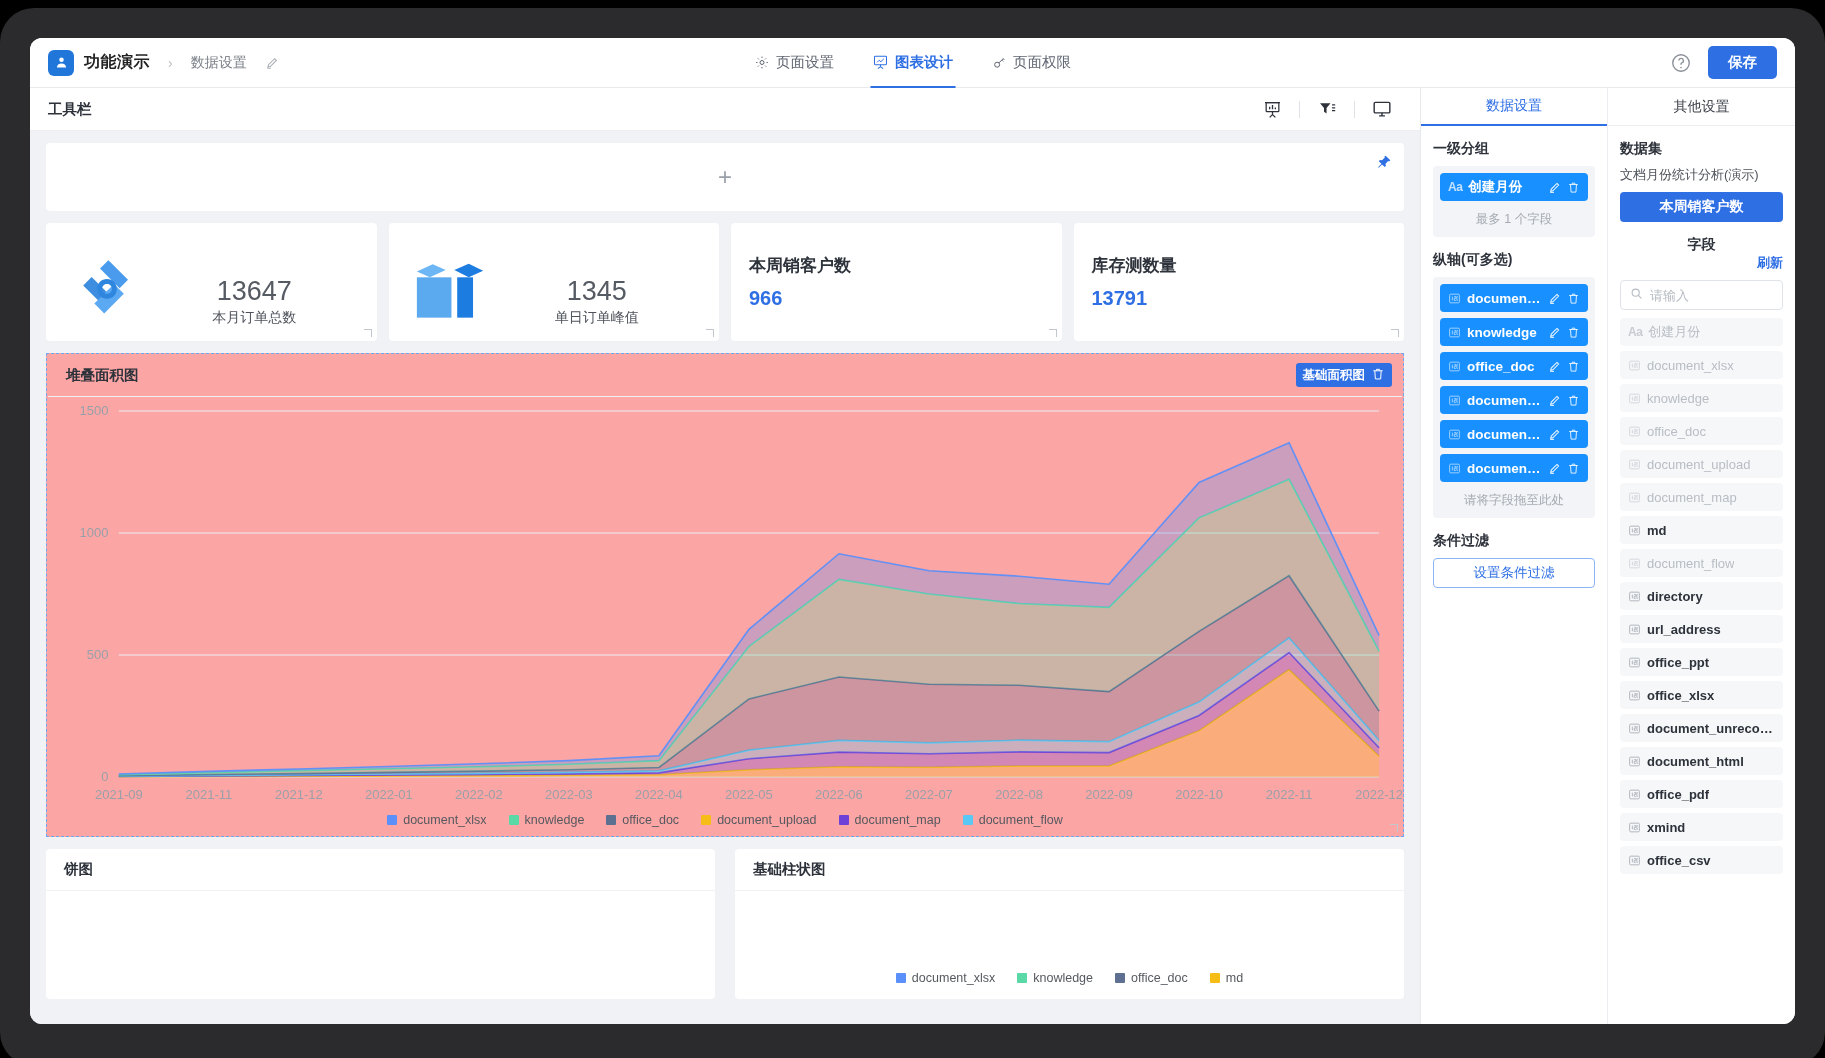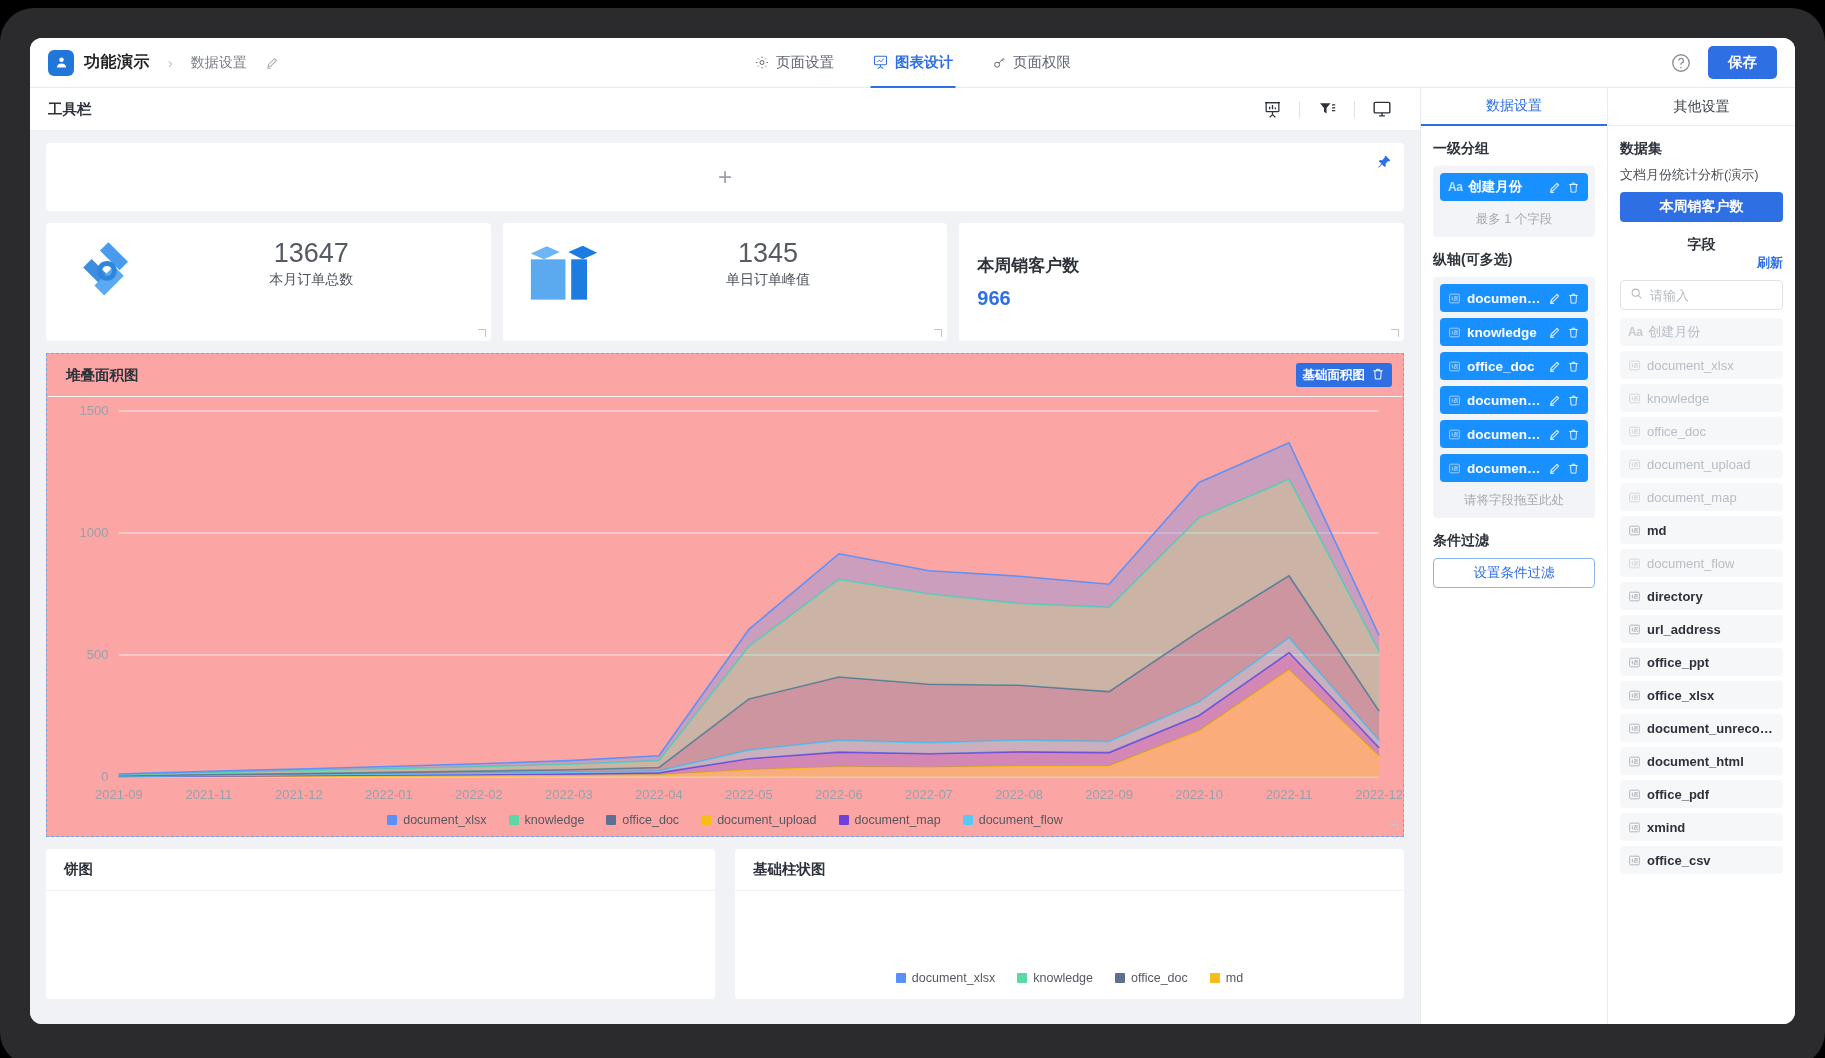--- a/index.html
+++ b/index.html
@@ -92,21 +92,21 @@
     display:flex; align-items:center; justify-content:center;
     position: relative; margin-bottom: 12px;
   }
   .plus { font-size: 24px; color:#9aa0a8; font-weight: 300; line-height: 1; }
   .pin {
     position:absolute; right: 12px; top: 11px; color:#2f6fe4; width:16px;height:16px;
     cursor: pointer;
   }
   
   #kpis { display:flex; gap: 12px; margin-bottom: 12px; }
-  .kpi { height: 118px; flex:1; padding: 14px 18px; display:flex; align-items:flex-start; }
+  .kpi { height: 118px; flex:1; padding: 14px 18px; display:flex; align-items:flex-end; }
   .kpi-ico { width: 86px; height: 72px; display:flex;align-items:center;justify-content:center; }
   .kpi-numblock { flex:1; display:flex; flex-direction:column; align-items:center; }
   .kpi-num { font-size: 27px; color: #555a63; font-weight: 400; line-height: 1.25; }
   .kpi-cap { font-size: 14px; color: #4d525a; }
   .kpi-vert { flex-direction: column; align-items: flex-start; justify-content:center; gap: 10px; }
   .kpi-vtitle { font-size: 17px; font-weight: 700; color:#2d323b; }
   .kpi-vval { font-size: 20px; font-weight: 700; color:#2f6fe4; }
   
   #areachart {
     margin-bottom: 12px; border: 1px dashed #6fa6f0; padding: 1px;
@@ -335,20 +335,25 @@
             </span>
             <span class="resize-mark"></span>
           </div>
 
           <div class="kpi widget kpi-vert">
             <span class="kpi-vtitle">本周销客户数</span>
             <span class="kpi-vval">966</span>
             <span class="resize-mark"></span>
           </div>
 
+          <div class="kpi widget kpi-vert">
+            <span class="kpi-vtitle">库存测数量</span>
+            <span class="kpi-vval">13791</span>
+            <span class="resize-mark"></span>
+          </div>
         </div>
 
         <div id="areachart">
           <div class="w-head">
             <span class="w-title">堆叠面积图</span>
             <span class="chart-tag">
               <span>基础面积图</span>
               <span>
                 <svg width="14" height="14" viewBox="0 0 24 24" fill="none" stroke="#fff" stroke-width="1.7">
                   <path d="M4 6.5h16M9.5 6.5V4h5v2.5M6.5 6.5l1 14h9l1-14"></path>

